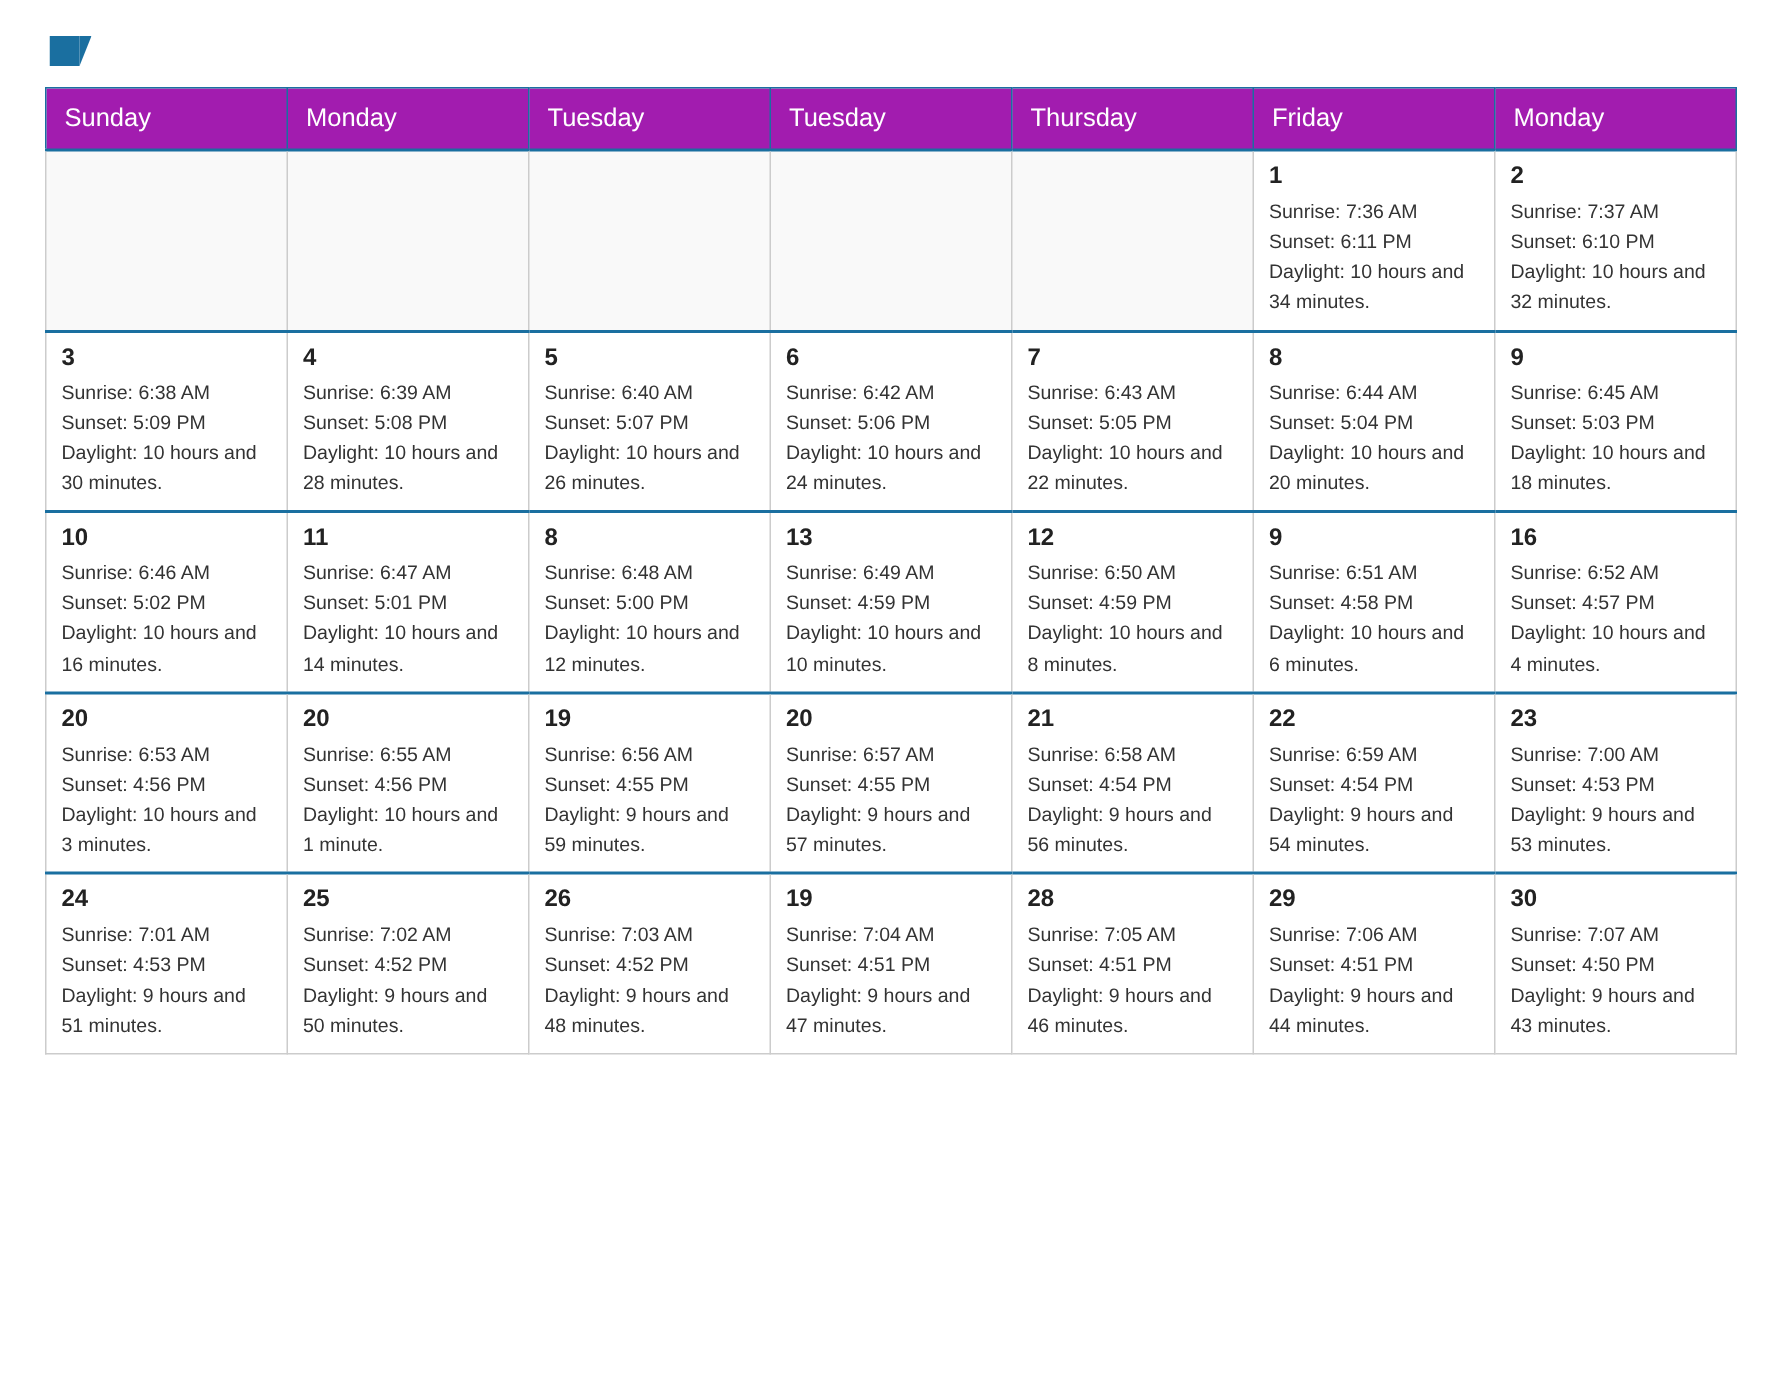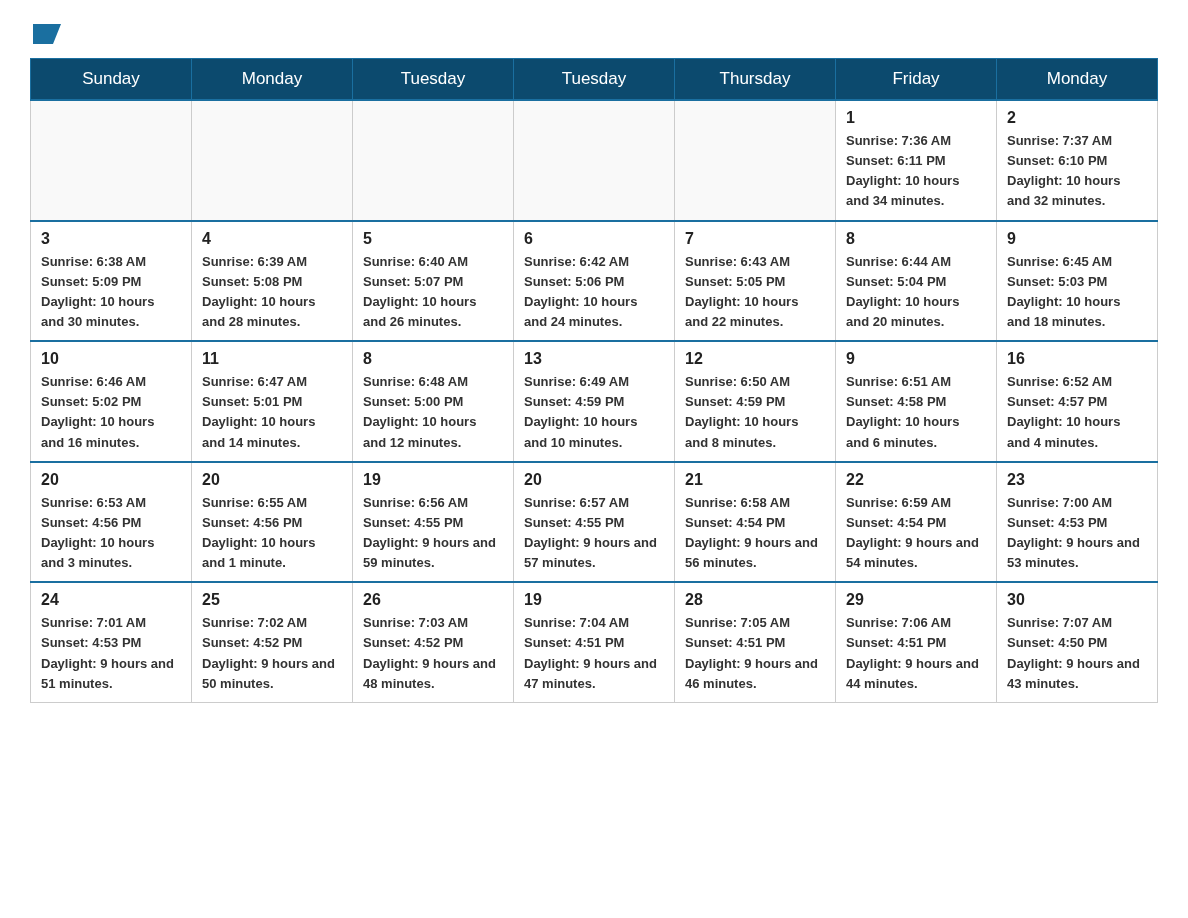--- a/index.html
+++ b/index.html
@@ -35,26 +35,26 @@
       font-size: 22px;
       color: #555;
       margin-top: 4px;
     }
     table {
       width: 100%;
       border-collapse: collapse;
       margin-top: 10px;
     }
     th {
-      background-color: #0c4a6e;
+      background-color: #a21caf;
       color: #fff;
       font-size: 17px;
       font-weight: normal;
       padding: 10px 12px;
-      text-align: center;
+      text-align: left;
       border: 1px solid #1a6fa0;
     }
     td {
       vertical-align: top;
       border: 1px solid #ccc;
       border-top: 2px solid #1a6fa0;
       padding: 8px 10px;
       width: calc(100% / 7);
       font-size: 13.5px;
       color: #333;
@@ -67,21 +67,20 @@
       font-size: 16px;
       font-weight: bold;
       color: #222;
       display: block;
       margin-bottom: 4px;
     }
     .day-info {
       font-size: 13px;
       color: #333;
       line-height: 1.55;
-      font-weight: bold;
     }
     .logo-word-general {
       font-size: 30px;
       font-weight: bold;
       color: #222;
     }
     .logo-word-blue {
       font-size: 30px;
       font-weight: bold;
       color: #1a6fa0;

